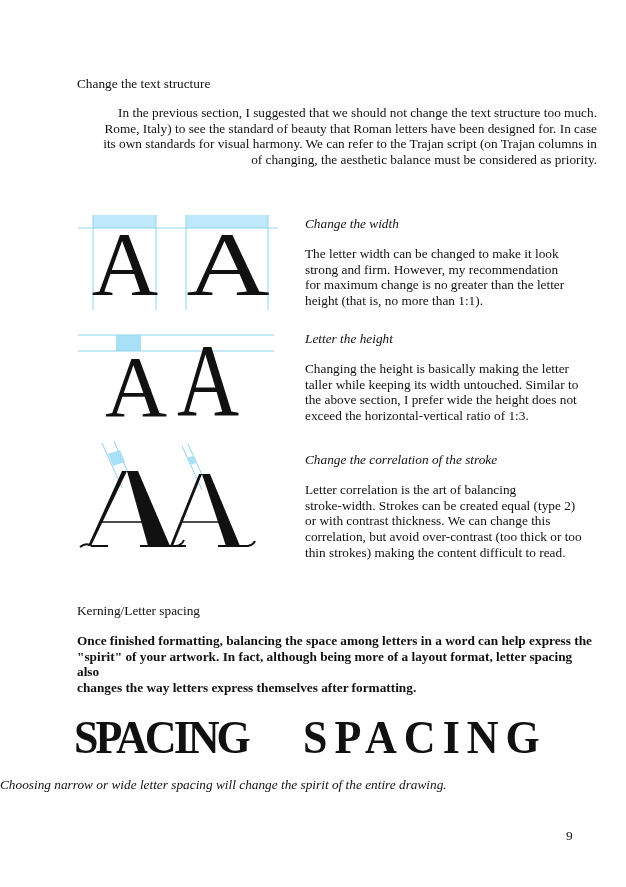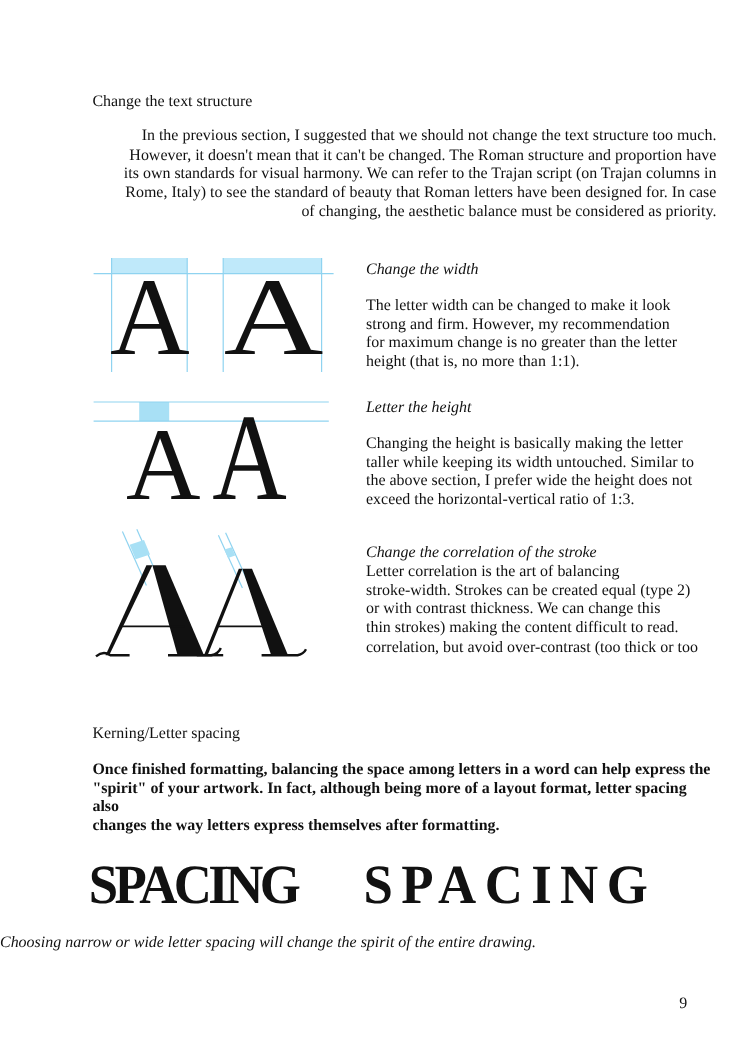--- a/index.html
+++ b/index.html
@@ -12,23 +12,22 @@
   svg { position: absolute; overflow: visible; }
   .spacing-word { font-family: "Liberation Serif", serif; font-weight: bold; color: #111; white-space: nowrap; }
 </style>
 </head>
 <body>
 
 <div class="abs h" style="left:77px; top:76px;">Change the text structure</div>
 
 <div class="abs p" style="left:77px; top:105px; width:520px;text-align:right;">
   <div>In the previous section, I suggested that we should not change the text structure too much.</div>
-  <div>However, it doesn't mean that it can't be changed. The Roman structure and proportion have</div>
+  <div>Rome, Italy) to see the standard of beauty that Roman letters have been designed for. In case</div>
   <div>its own standards for visual harmony. We can refer to the Trajan script (on Trajan columns in</div>
-  <div>Rome, Italy) to see the standard of beauty that Roman letters have been designed for. In case</div>
   <div>of changing, the aesthetic balance must be considered as priority.</div>
 </div>
 
 <svg style="left:78px; top:210px;" width="205" height="100">
   <rect x="15" y="5" width="63" height="13" fill="#bfe9fa"></rect>
   <rect x="108" y="5" width="82" height="13" fill="#bfe9fa"></rect>
   <line x1="0" y1="18" x2="200" y2="18" stroke="#8fd3f0" stroke-width="1"></line>
   <line x1="15" y1="5" x2="15" y2="100" stroke="#8fd3f0" stroke-width="1"></line>
   <line x1="78" y1="5" x2="78" y2="100" stroke="#8fd3f0" stroke-width="1"></line>
   <line x1="108" y1="5" x2="108" y2="100" stroke="#8fd3f0" stroke-width="1"></line>
@@ -85,26 +84,26 @@
     <polygon points="124,36 121,36 92,108 95,108" fill="#111"></polygon>
     <polygon points="124,36 132,36 162,108 148,108" fill="#111"></polygon>
     <line x1="103" y1="84" x2="150" y2="84" stroke="#111" stroke-width="1.5"></line>
     <path d="M86,108 L108,108" stroke="#111" stroke-width="2" fill="none"></path>
     <path d="M140,108 L170,108 Q175,107 177,103" stroke="#111" stroke-width="2" fill="none"></path>
   </g>
 </svg>
 
 <div class="abs" style="left:305px; top:452px; width:295px;">
   <div class="it">Change the correlation of the stroke</div>
-  <div class="p" style="margin-top:0;">
+  <div class="p" style="margin-top:14px;">
     <div>Letter correlation is the art of balancing</div>
     <div>stroke-width. Strokes can be created equal (type 2)</div>
     <div>or with contrast thickness. We can change this</div>
+    <div>correlation, but avoid over-contrast (too thick or too</div>
     <div>thin strokes) making the content difficult to read.</div>
-    <div>correlation, but avoid over-contrast (too thick or too</div>
   </div>
 </div>
 
 <div class="abs h" style="left:77px; top:603px;">Kerning/Letter spacing</div>
 
 <div class="abs p" style="left:77px; top:633px; width:520px;font-weight:bold;">
   <div>Once finished formatting, balancing the space among letters in a word can help express the</div>
   <div>"spirit" of your artwork. In fact, although being more of a layout format, letter spacing also</div>
   <div>changes the way letters express themselves after formatting.</div>
 </div>

